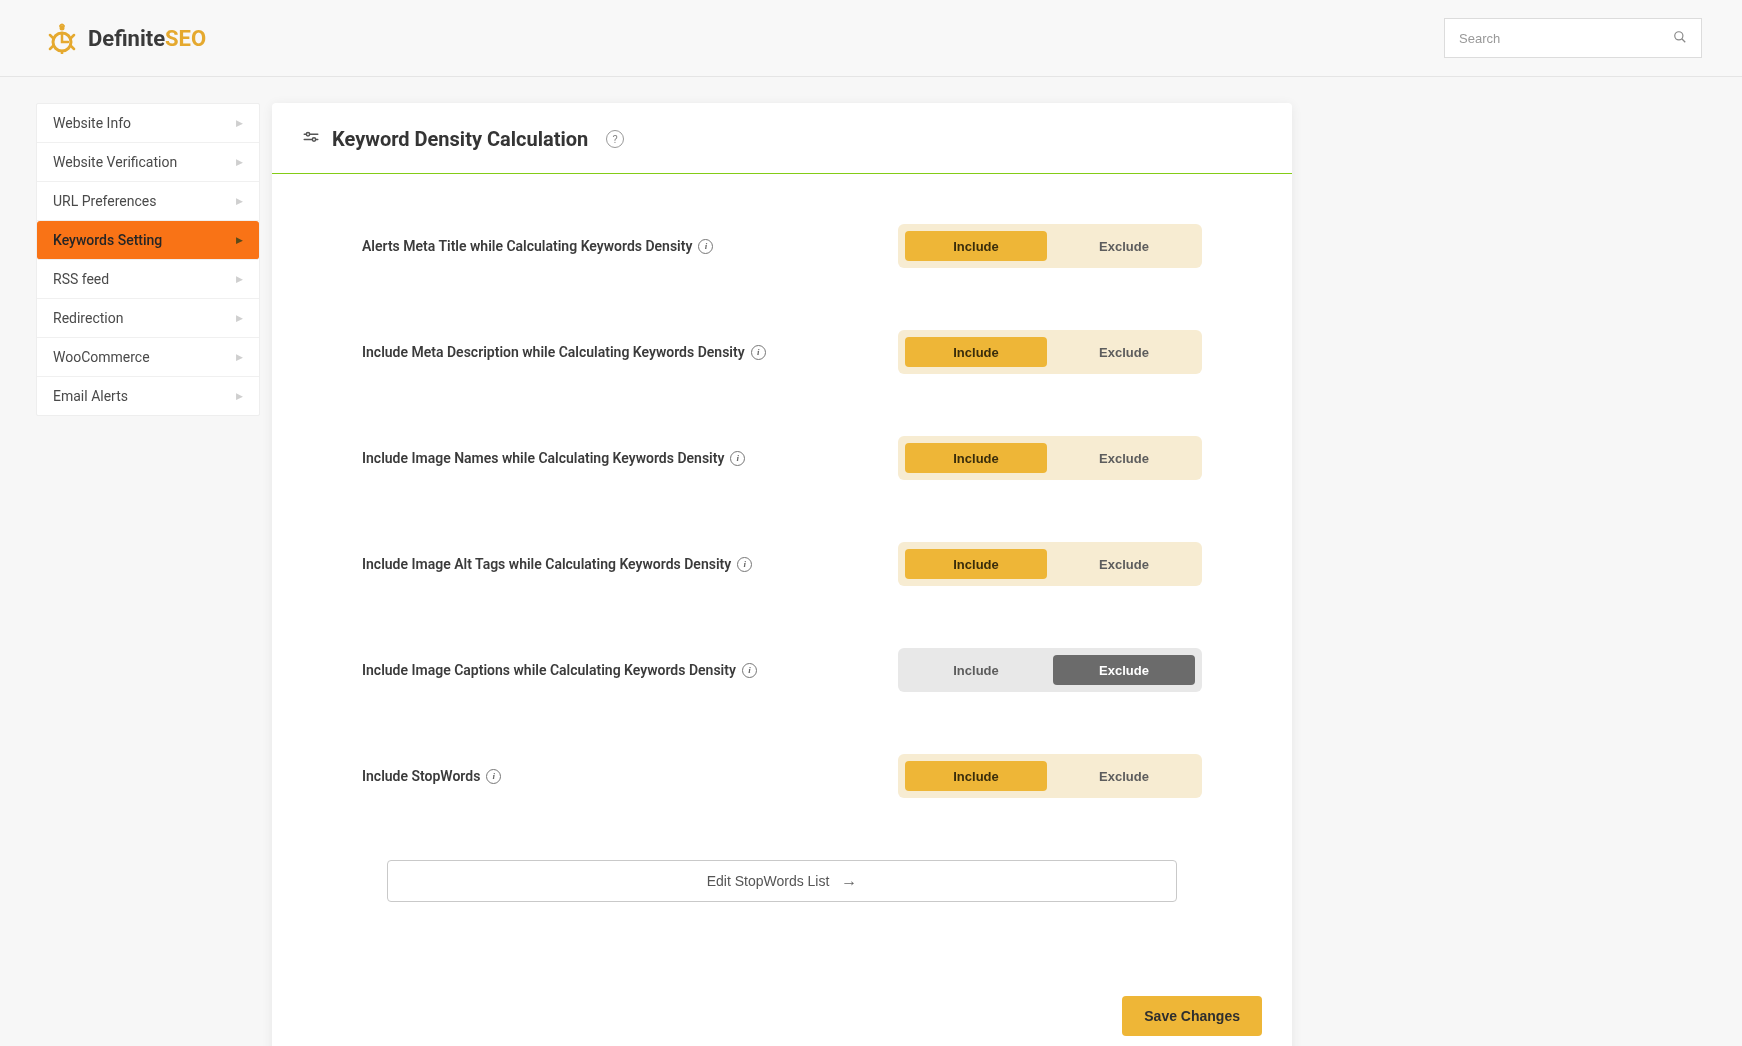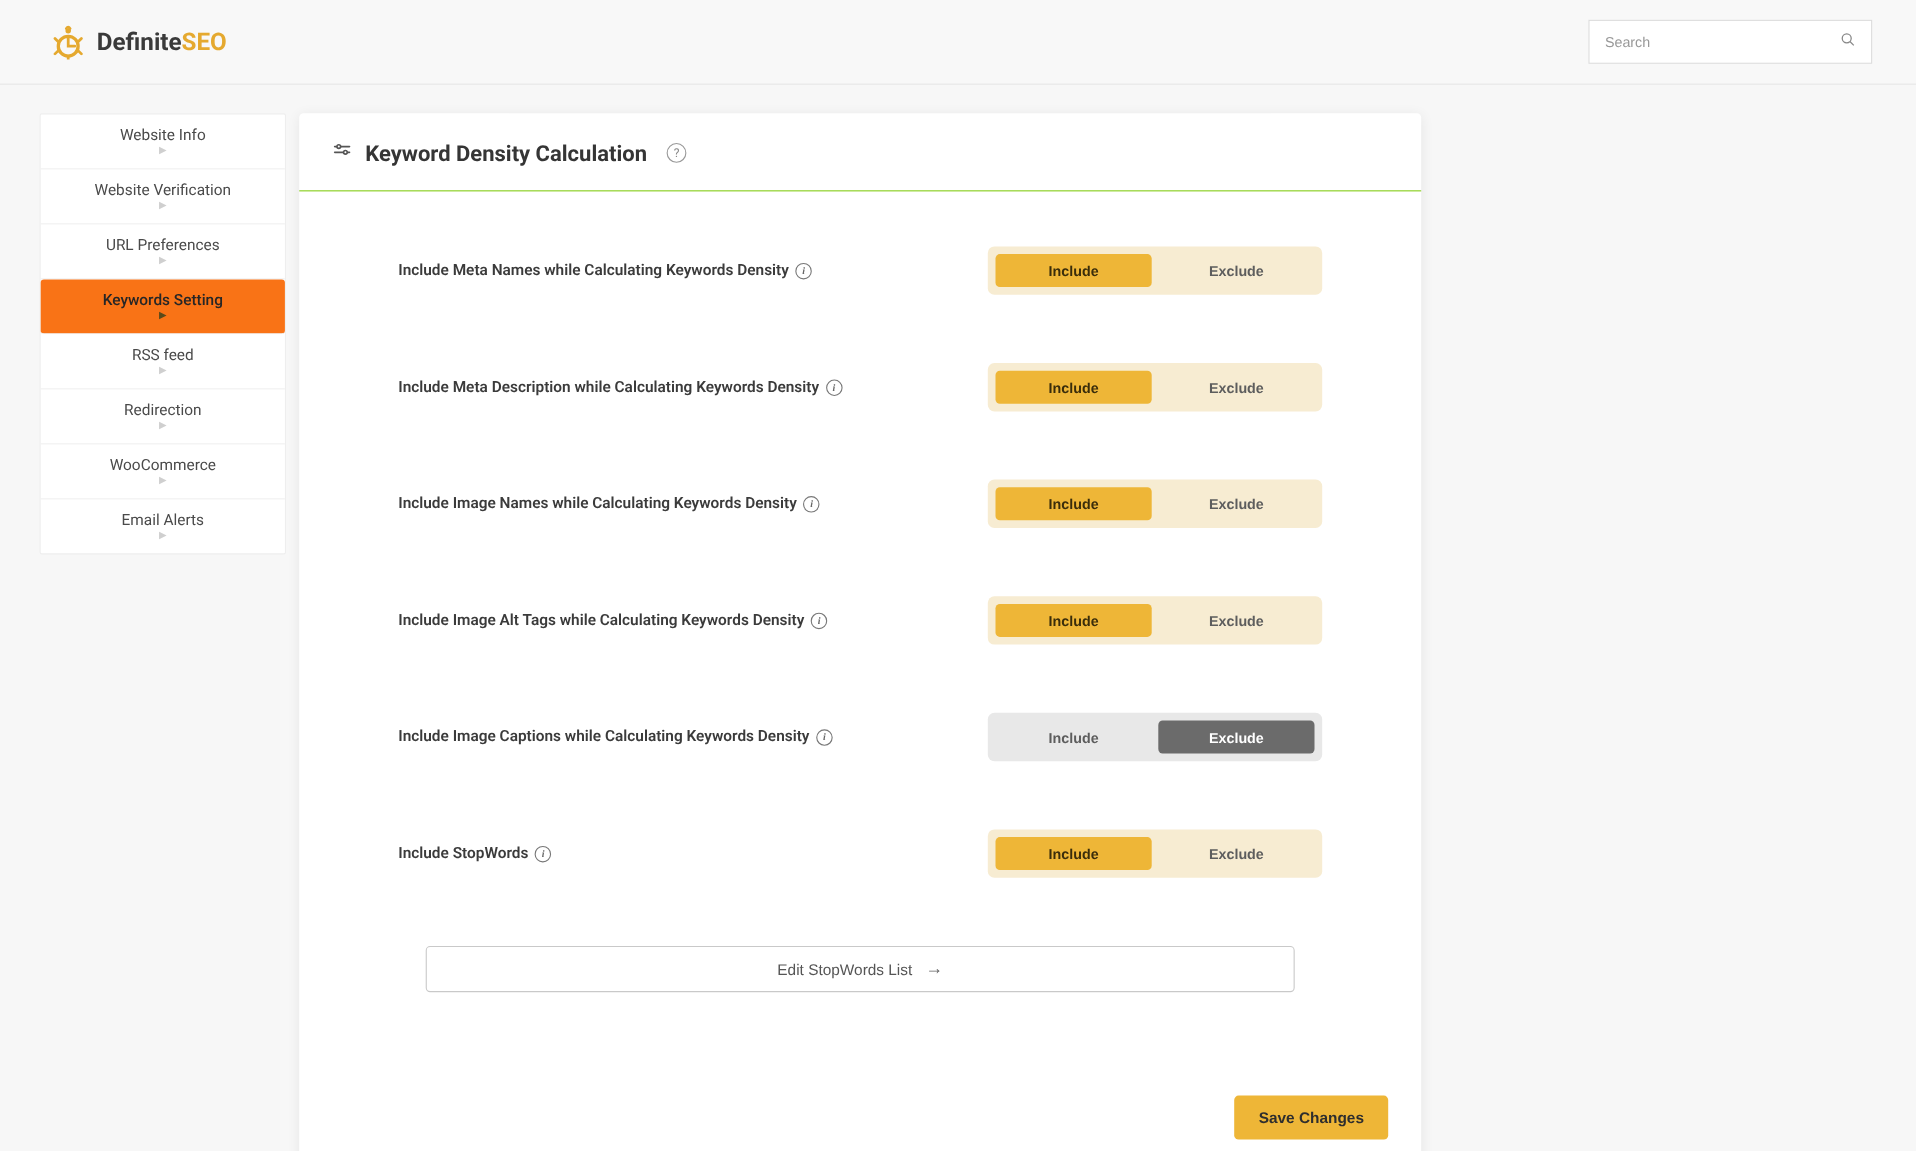--- a/index.html
+++ b/index.html
@@ -68,21 +68,20 @@
   }
   .sidebar-item {
     display: flex;
     align-items: center;
     justify-content: space-between;
     padding: 11px 16px 11px 16px;
     font-size: 14px;
     color: #4a4a4a;
     border-bottom: 1px solid #f0f0f0;
     cursor: pointer;
-    flex-direction: column;
   }
   .sidebar-item:last-child { border-bottom: none; text-align: center; }
   .sidebar-item.active {
     background: #f97316;
     color: #262626;
     font-weight: 500;
     border-radius: 3px;
   }
   .sidebar-item .chev {
     font-size: 9px;
@@ -293,21 +292,21 @@
         </svg>
       </span>
       <span class="panel-title">Keyword Density Calculation</span>
       <span class="help-circle">?</span>
     </div>
 
     <div class="panel-body" id="settings-container">
 
     <div class="setting-row">
           <div class="setting-label">
-            <span>Include Meta Names while Calculating Keywords Density</span>
+            <span>Alerts Meta Title while Calculating Keywords Density</span>
             <span class="info-circle">i</span>
           </div>
           <div class="toggle-group inc-bg">
             <button class="toggle-btn sel-inc">Include</button>
             <button class="toggle-btn plain-exc">Exclude</button>
           </div>
         </div>
         <div class="setting-row">
           <div class="setting-label">
             <span>Include Meta Description while Calculating Keywords Density</span>

